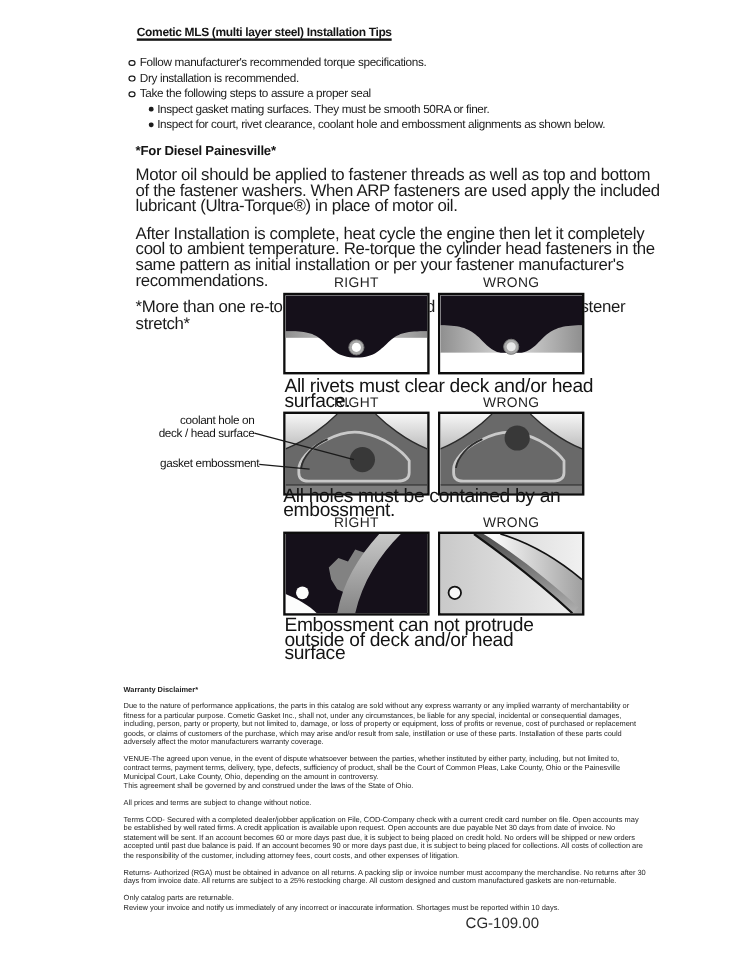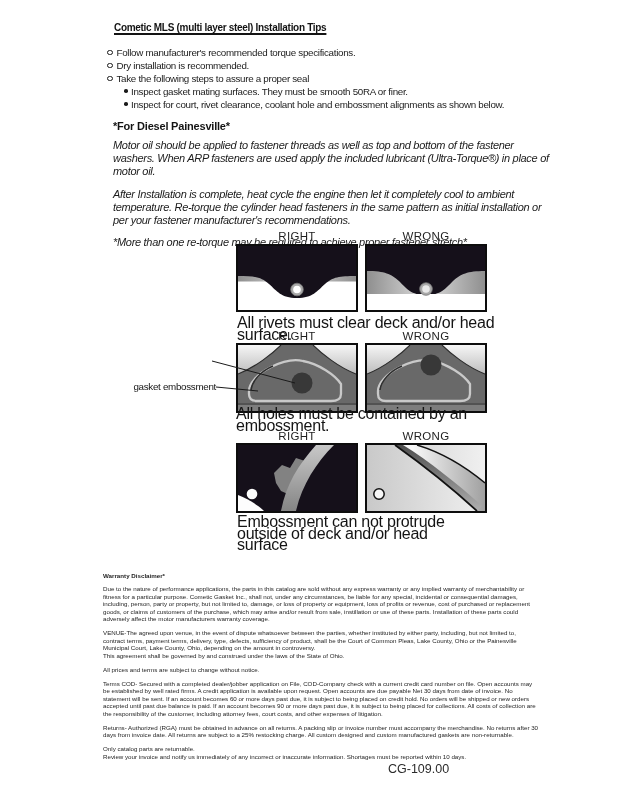--- a/index.html
+++ b/index.html
@@ -16,21 +16,21 @@
   }
   
   .tips{position:absolute;left:107px;top:46px;width:440px;}
   .tip-row,.sub-row{display:flex;align-items:flex-start;line-height:13px;font-size:9.8px;letter-spacing:-0.3px;}
   .sub-row{margin-left:17px;}
   .o-marker{flex:none;width:3.5px;height:3.5px;border:1px solid #1b1b1b;border-radius:50%;margin:3.8px 4px 0 0;}
   .dot-marker{flex:none;width:3.5px;height:3.5px;background:#1b1b1b;border-radius:50%;margin:4.3px 3.5px 0 0;}
   
   .diesel{position:absolute;left:113px;top:120px;width:442px;}
   .diesel h2{margin:0 0 7px 0;font-size:11px;font-weight:bold;letter-spacing:-0.2px;color:#141414;}
-  .diesel p{margin:0 0 9px 0;font-size:11px;line-height:13.2px;letter-spacing:-0.3px;font-style:italic;}
+  .diesel p{margin:0 0 9px 0;font-size:14px;line-height:13.2px;letter-spacing:-0.3px;}
   
   .fig-h{position:absolute;width:122px;text-align:center;font-size:11.5px;letter-spacing:0.3px;font-weight:500;color:#1f1f1f;}
   .fig-box{position:absolute;width:122px;border:2px solid #0d0d0d;background:#fff;box-sizing:border-box;}
   .fig-box svg{display:block;width:100%;height:100%;}
   .h68{height:68px;} .h70{height:70px;}
   .caption{position:absolute;font-size:16px;letter-spacing:-0.25px;line-height:11.5px;color:#141414;}
   .fig-label{position:absolute;text-align:right;font-size:9.8px;letter-spacing:-0.3px;line-height:11px;color:#141414;}
   .overlay{position:absolute;left:0;top:0;width:618px;height:800px;pointer-events:none;}
   
   .disclaimer{position:absolute;left:103px;top:572px;width:436px;color:#242424;}
@@ -127,20 +127,24 @@
       <rect x="0" y="48" width="118" height="16" fill="#ffffff"></rect>
       <circle cx="59" cy="43" r="6.3" fill="#a9a9a9" stroke="#787878" stroke-width="0.8"></circle>
       <circle cx="59" cy="43" r="3.8" fill="#e9e9e9"></circle>
     </svg>
   </div>
   <div class="caption" style="left:237px;top:317px;width:280px">All rivets must clear deck and/or head surface.</div>
 
   <div class="fig-h" style="left:236px;top:330px">RIGHT</div>
   <div class="fig-h" style="left:365px;top:330px">WRONG</div>
 
+  <div class="fig-label" style="left:110px;top:345px;width:102px">
+    <div>coolant hole on</div>
+    <div>deck / head surface</div>
+  </div>
   <div class="fig-label" style="left:110px;top:381px;width:106px">gasket embossment</div>
 
   <div class="fig-box h70" style="left:236px;top:343px">
     <svg viewBox="0 0 118 66" preserveAspectRatio="none">
       <rect x="0" y="0" width="118" height="66" fill="#696969"></rect>
       <path d="M0,0 L43,0 C35,8 18,22 0,29 Z" fill="url(#gWedge)"></path>
       <path d="M43,0 C35,8 18,22 0,29" fill="none" stroke="#2b2b2b" stroke-width="1.1"></path>
       <path d="M75,0 L118,0 L118,29 C100,22 83,8 75,0 Z" fill="url(#gWedge)"></path>
       <path d="M75,0 C83,8 100,22 118,29" fill="none" stroke="#2b2b2b" stroke-width="1.1"></path>
       <path d="M11,46 C11,39 19,29 33,22 C45,16 57,14 65,16 C81,19 97,30 103,39 L103,49 C103,54 99,56 93,56 L19,56 C13,56 11,53 11,49 Z" fill="none" stroke="#c9c9c9" stroke-width="2.3"></path>

